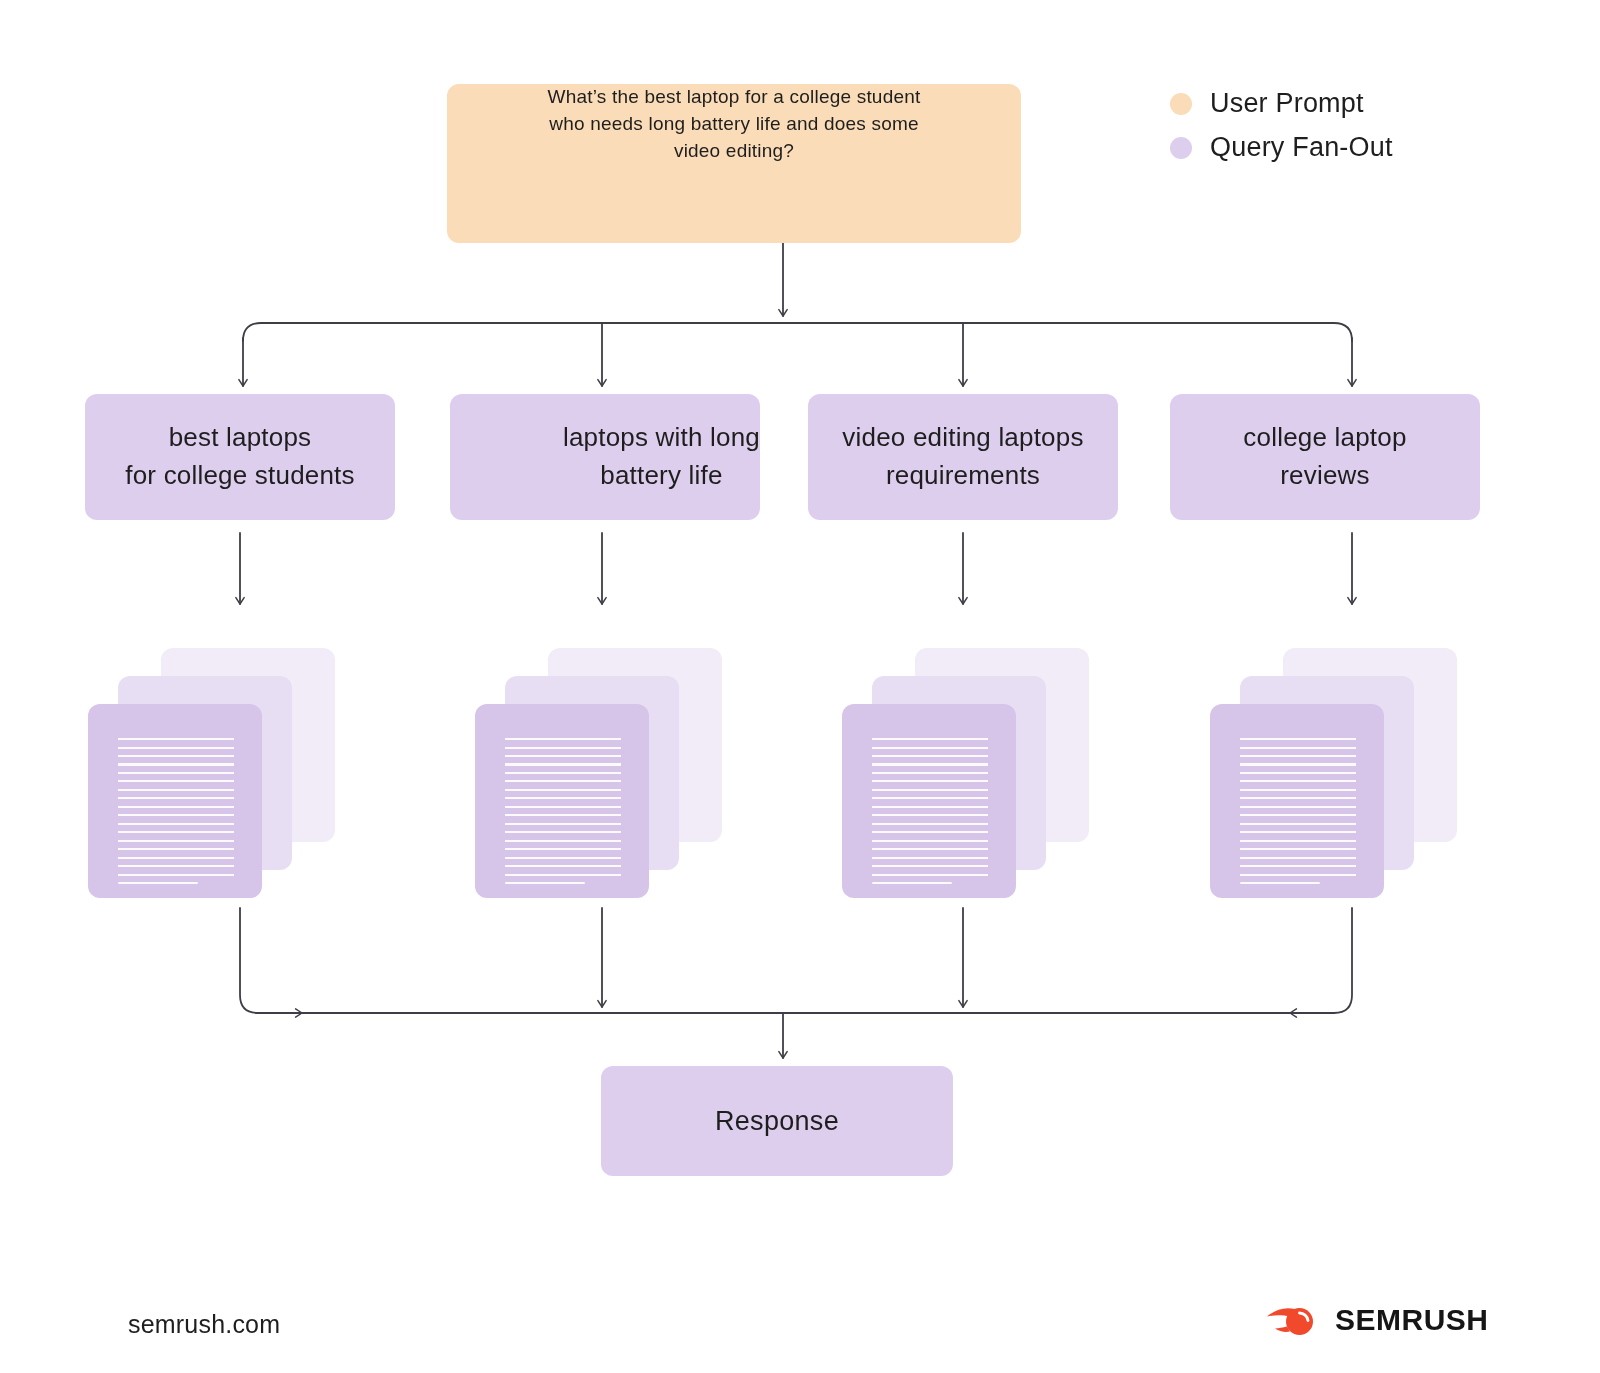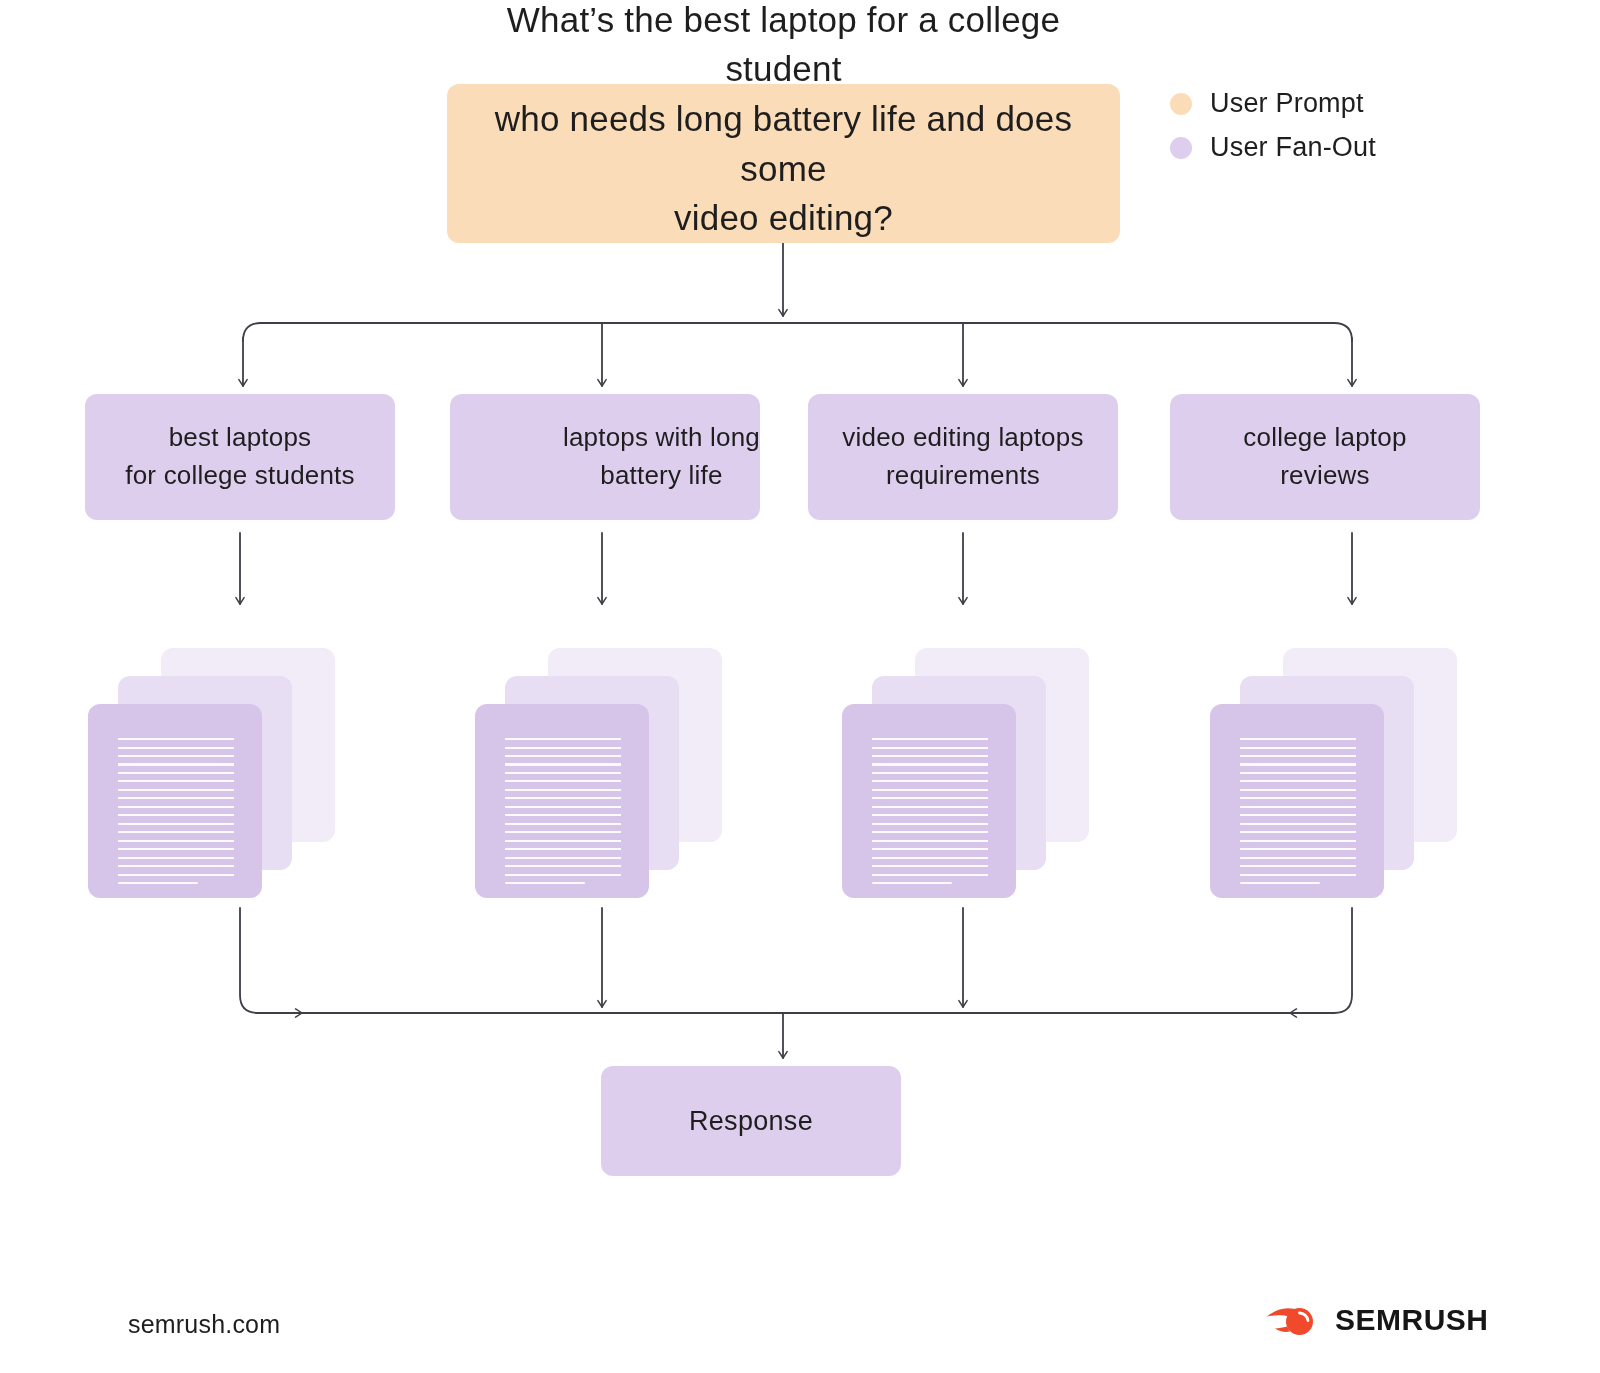--- a/index.html
+++ b/index.html
@@ -15,24 +15,24 @@
   *{margin:0;padding:0;box-sizing:border-box;}
   html,body{background:#ffffff;}
   body{font-family:"Liberation Sans", sans-serif;color:var(--text);}
   .canvas{position:relative;width:1600px;height:1373px;background:#ffffff;overflow:hidden;}
   .connectors{position:absolute;left:0;top:0;width:1600px;height:1373px;pointer-events:none;}
   .flow{fill:none;stroke:var(--arrow);stroke-width:1.8;stroke-linecap:round;stroke-linejoin:round;}
 
   .preline{white-space:pre-line;}
 
   .prompt-box{
-    position:absolute;left:447px;top:84px;width:673px;height:159px;
+    position:absolute;left:447px;top:84px;width:574px;height:159px;
     background:var(--peach);border-radius:12px;
-    display:flex;align-items:flex-end;justify-content:center;text-align:center;
-    font-size:35px;line-height:1.42;letter-spacing:.2px;
+    display:flex;align-items:flex-start;justify-content:center;text-align:center;
+    font-size:19px;line-height:1.42;letter-spacing:.2px;
   }
 
   .legend{position:absolute;left:1170px;top:88px;display:flex;flex-direction:column;gap:13px;text-align:center;}
   .legend-item{display:flex;align-items:center;gap:18px;font-size:27px;letter-spacing:.2px;}
   .dot{width:22px;height:22px;border-radius:50%;flex:0 0 auto;}
   .dot-prompt{background:var(--peach);}
   .dot-fanout{background:var(--purple);}
 
   .qbox{
     position:absolute;top:394px;width:310px;height:126px;background:var(--purple);
@@ -52,21 +52,21 @@
     background:repeating-linear-gradient(180deg,
       rgba(255,255,255,.92) 0px, rgba(255,255,255,.92) 2px,
       rgba(0,0,0,0) 2px, rgba(0,0,0,0) 8.5px);
   }
   .doc-line-short{
     position:absolute;left:30px;top:178px;width:80px;height:2px;
     background:rgba(255,255,255,.92);border-radius:1px;
   }
 
   .response-box{
-    position:absolute;left:601px;top:1066px;width:300px;height:110px;
+    position:absolute;left:601px;top:1066px;width:352px;height:110px;
     background:var(--purple);border-radius:12px;
     display:flex;align-items:center;justify-content:center;
     font-size:27px;letter-spacing:.3px;
   }
 
   .footer-site{position:absolute;left:84px;top:1310px;font-size:25px;letter-spacing:.2px;margin-left:44px;}
   .brand{position:absolute;left:1266px;top:1302px;display:flex;align-items:center;gap:19px;}
   .brand-text{font-size:30px;font-weight:bold;letter-spacing:.5px;color:#161616;}
   .brand-icon{display:block;}
 </style>
@@ -110,21 +110,21 @@
 video editing?</span>
   </div>
 
   <div class="legend">
     <div class="legend-item">
       <span class="dot dot-prompt"></span>
       <span>User Prompt</span>
     </div>
     <div class="legend-item">
       <span class="dot dot-fanout"></span>
-      <span>User Fan-Out</span>
+      <span>Query Fan-Out</span>
     </div>
   </div>
 
   <div class="qbox q1">
     <span class="preline">best laptops
 for college students</span>
   </div>
   <div class="qbox q2">
     <span class="preline">laptops with long
 battery life</span>

